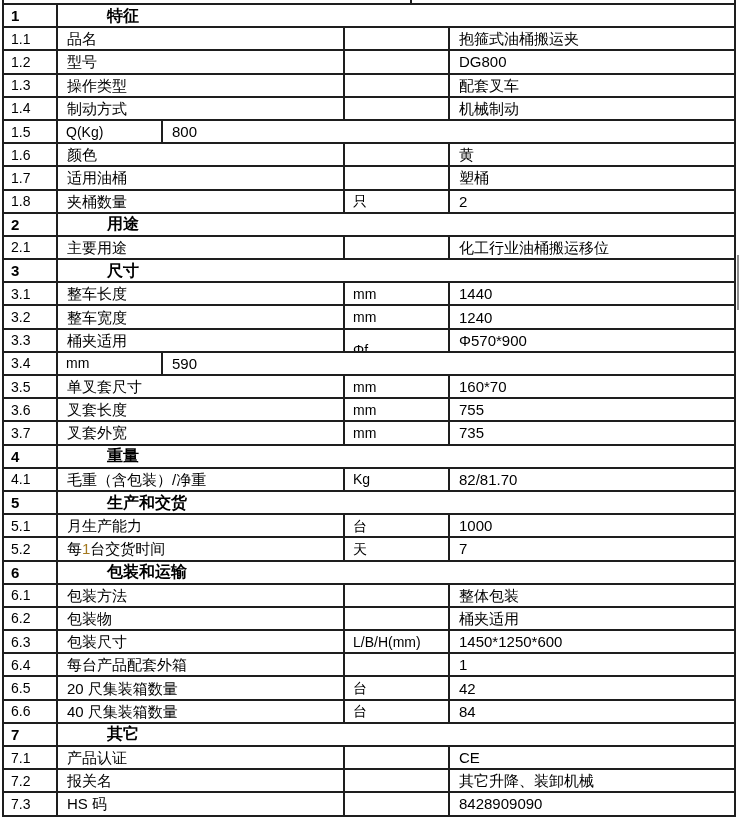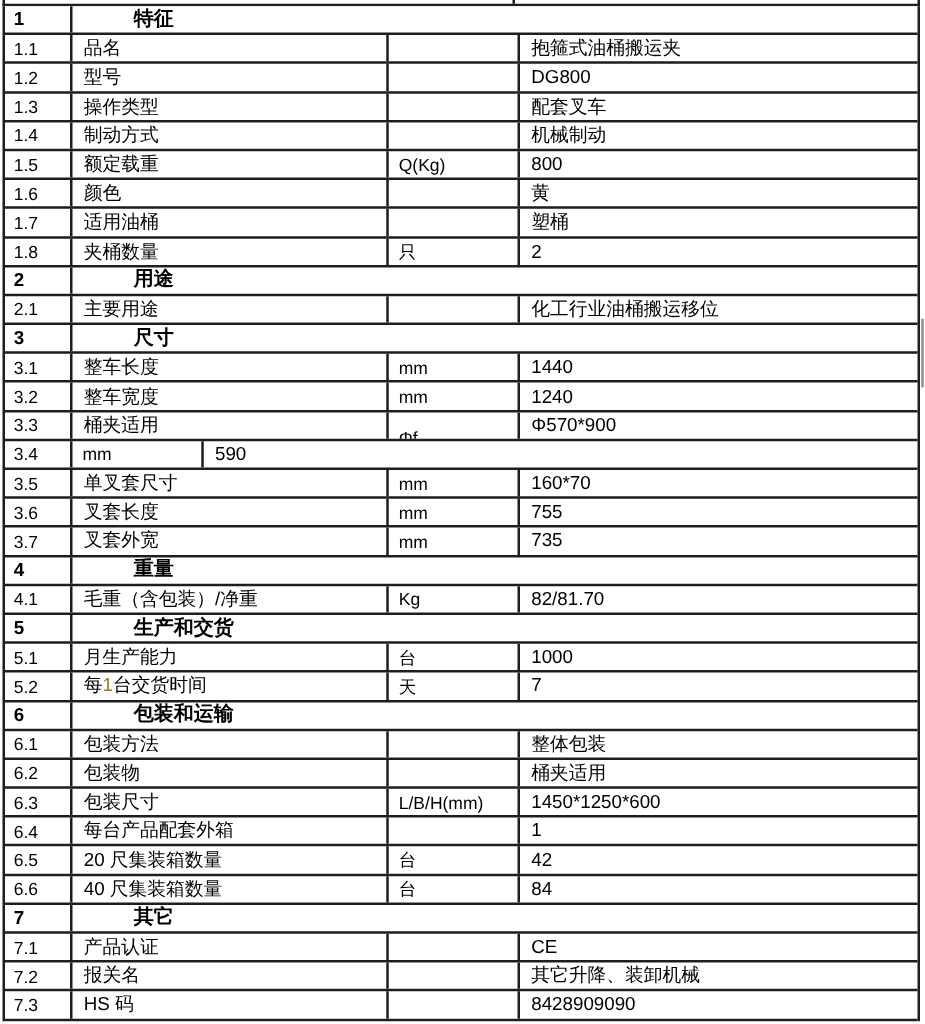--- a/index.html
+++ b/index.html
@@ -25,21 +25,21 @@
   }
   .row{
     display:flex;height:23.2px;box-sizing:border-box;
     border-bottom:2px solid var(--grid);align-items:stretch;
   }
   .cell{
     box-sizing:border-box;display:flex;align-items:center;
     overflow:hidden;white-space:nowrap;line-height:1;
   }
   .c-num{width:54px;border-right:2px solid var(--grid);padding-left:7px;font-size:14px;}
-  .c-label{width:253px;border-right:2px solid var(--grid);padding-left:9px;font-size:15px;text-align:right;}
+  .c-label{width:287px;border-right:2px solid var(--grid);padding-left:9px;font-size:15px;text-align:right;}
   .c-unit{width:105px;border-right:2px solid var(--grid);padding-left:8px;font-size:14px;}
   .c-value{flex:1;padding-left:9px;font-size:15px;}
   .section .c-num{font-weight:700;font-size:15px;}
   .c-section{flex:1;padding-left:9px;font-weight:700;font-size:16px;margin-left:40px;}
   .wavy{
     text-decoration-line:underline;
     text-decoration-style:wavy;
     text-decoration-color:#c00000;
     text-decoration-thickness:1px;
     text-underline-offset:3px;
@@ -88,21 +88,20 @@
       <div class="row item">
         <div class="cell c-num">1.4</div>
         <div class="cell c-label">制动方式</div>
         <div class="cell c-unit">
           <span></span>
         </div>
         <div class="cell c-value">机械制动</div>
       </div>
       <div class="row item">
         <div class="cell c-num">1.5</div>
-        <div class="cell c-label">额定载重</div>
         <div class="cell c-unit">
           <span>Q(Kg)</span>
         </div>
         <div class="cell c-value">800</div>
       </div>
       <div class="row item">
         <div class="cell c-num">1.6</div>
         <div class="cell c-label">颜色</div>
         <div class="cell c-unit">
           <span></span>

